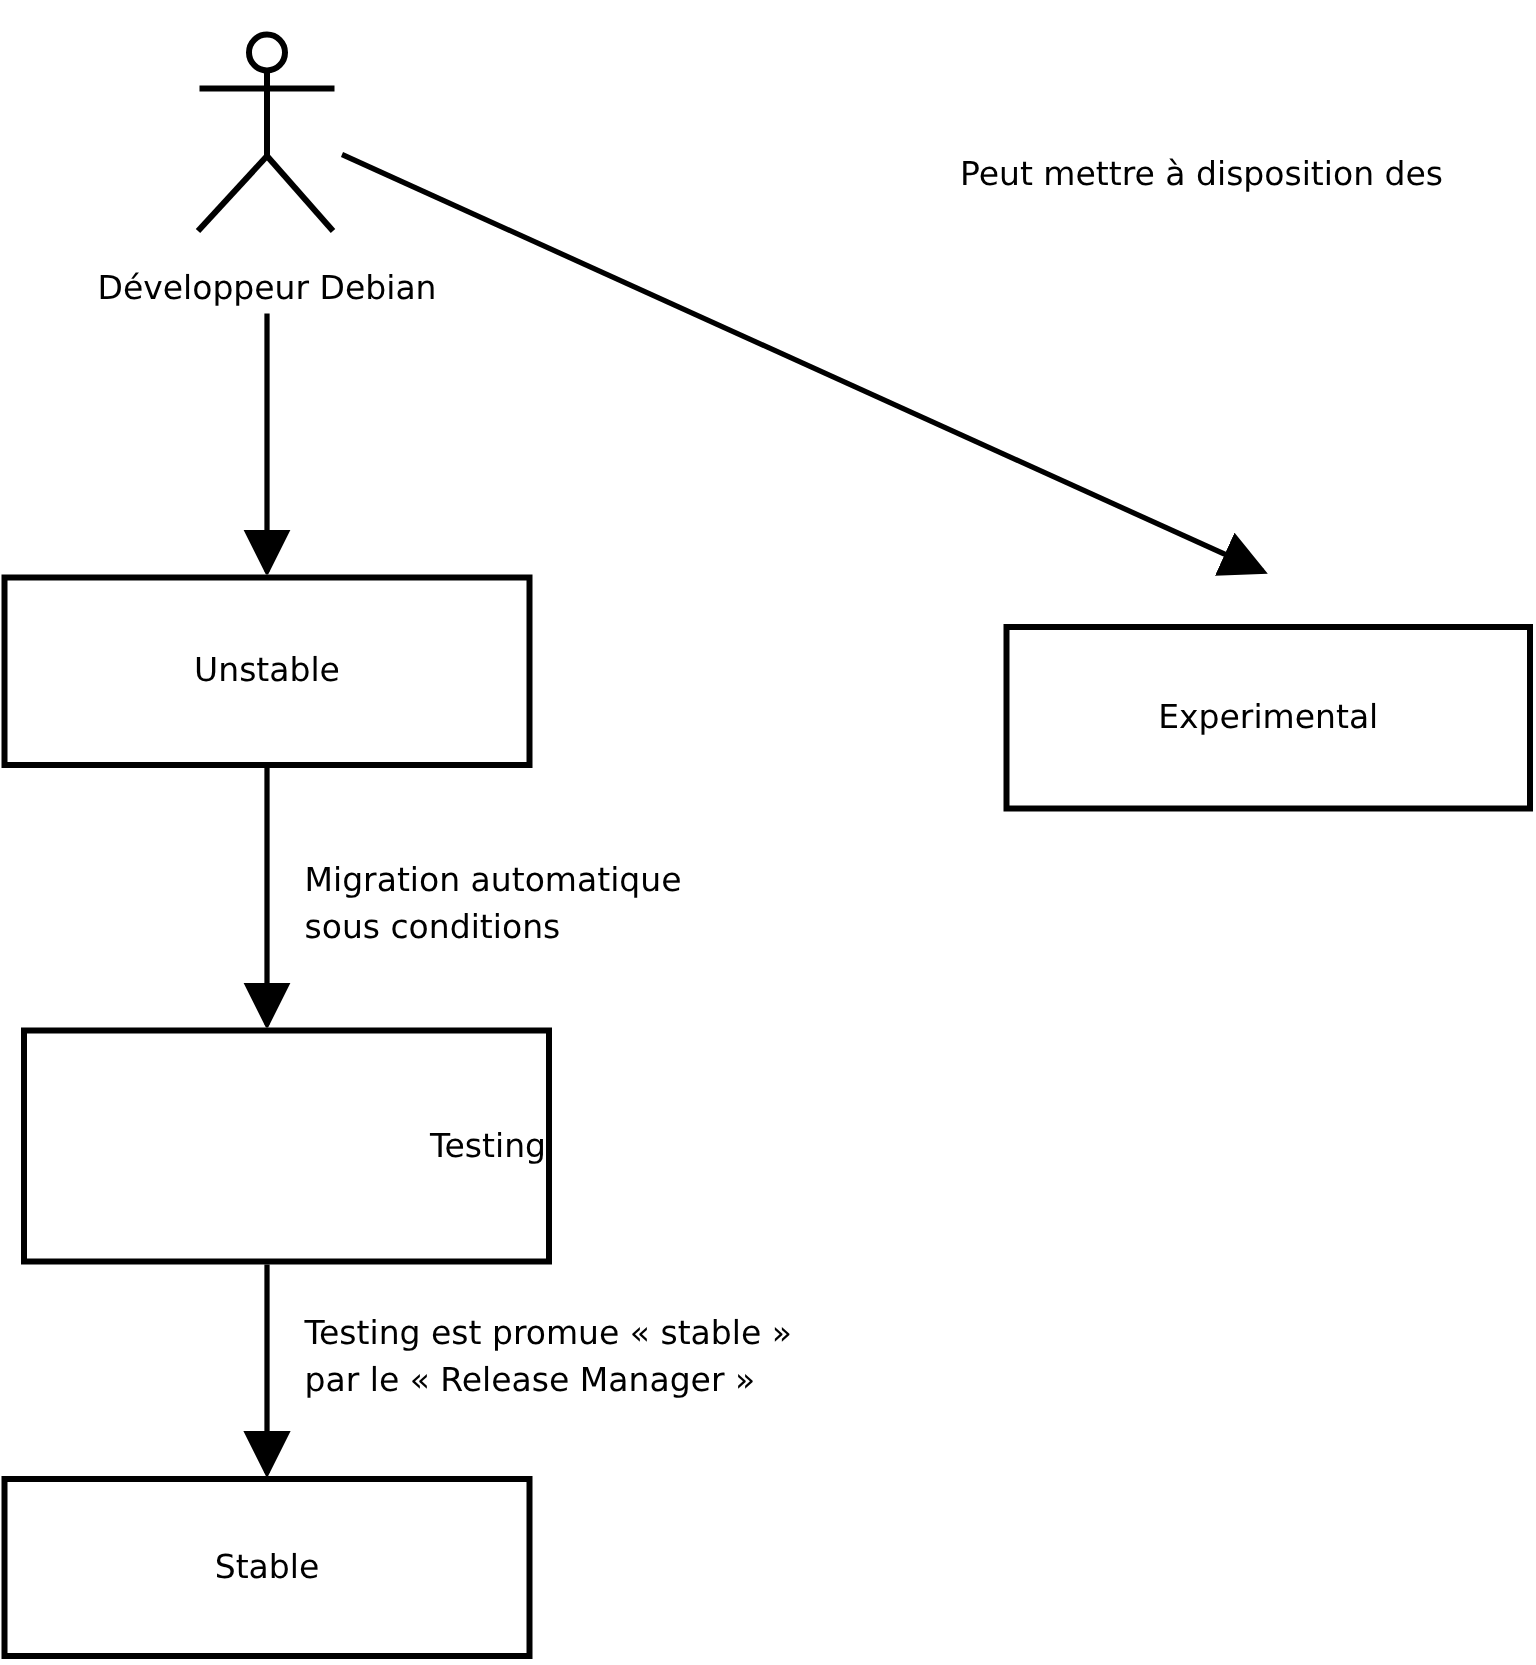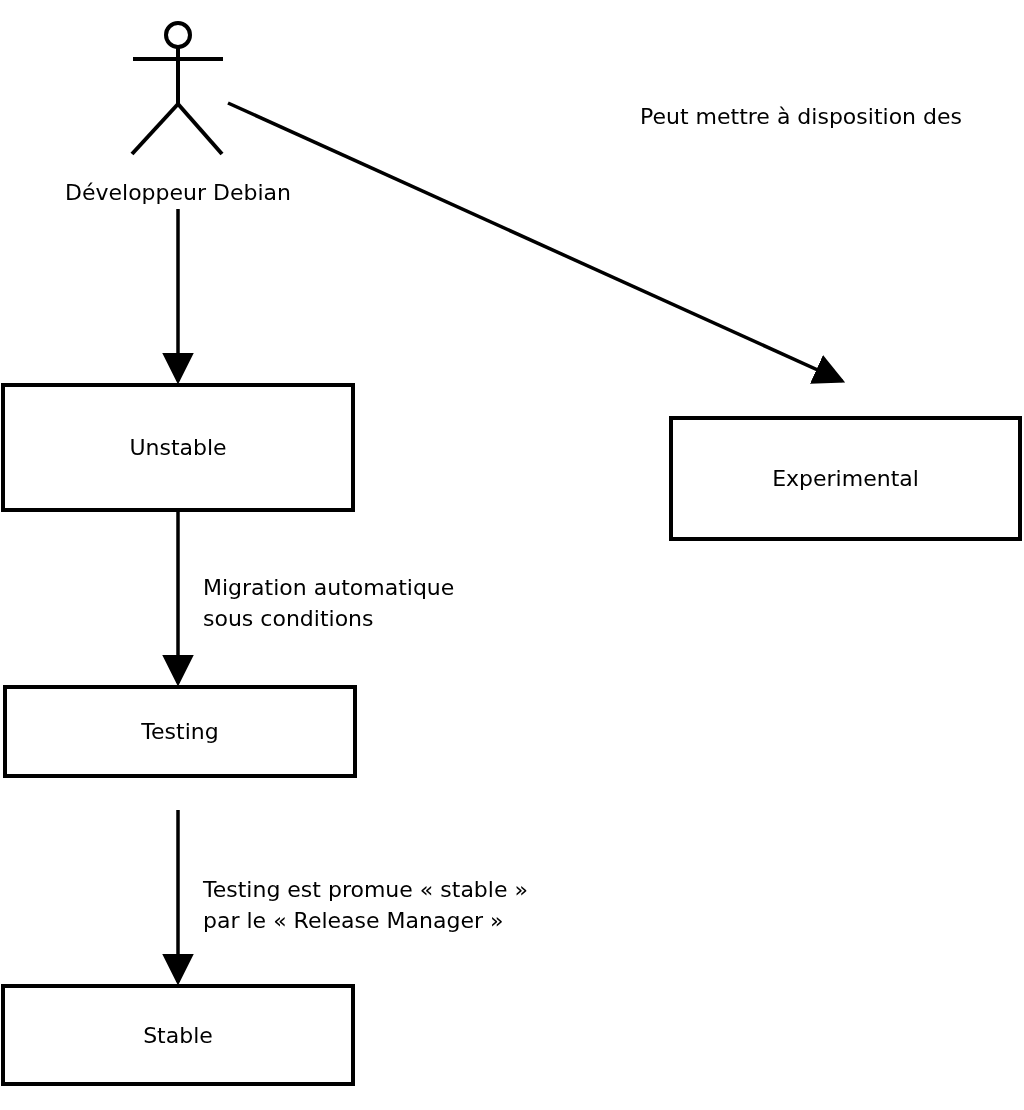--- a/index.html
+++ b/index.html
@@ -27,22 +27,22 @@
     box-sizing: border-box;
     border: 4px solid #000000;
     background: #ffffff;
     display: flex;
     align-items: center;
     justify-content: center;
     font-size: 22px;
   }
   .node-unstable     { left: 1px;   top: 383px; width: 354px; height: 129px; }
   .node-experimental { left: 669px; top: 383px; width: 353px; height: 125px; margin-top: 33px; }
-  .node-testing      { left: 3px;   top: 685px; width: 354px; height: 93px; }
-  .node-stable       { left: 1px;   top: 984px; width: 354px; height: 102px; }
+  .node-testing      { left: 14px;   top: 685px; width: 354px; height: 158px; justify-content: flex-end; }
+  .node-stable       { left: 1px;   top: 984px; width: 354px; height: 122px; }
   .note {
     position: absolute;
     font-size: 22px;
     line-height: 31px;
     white-space: nowrap;
   }
   .note span { display: block; }
   .actor-label {
     position: absolute;
     left: 0;

